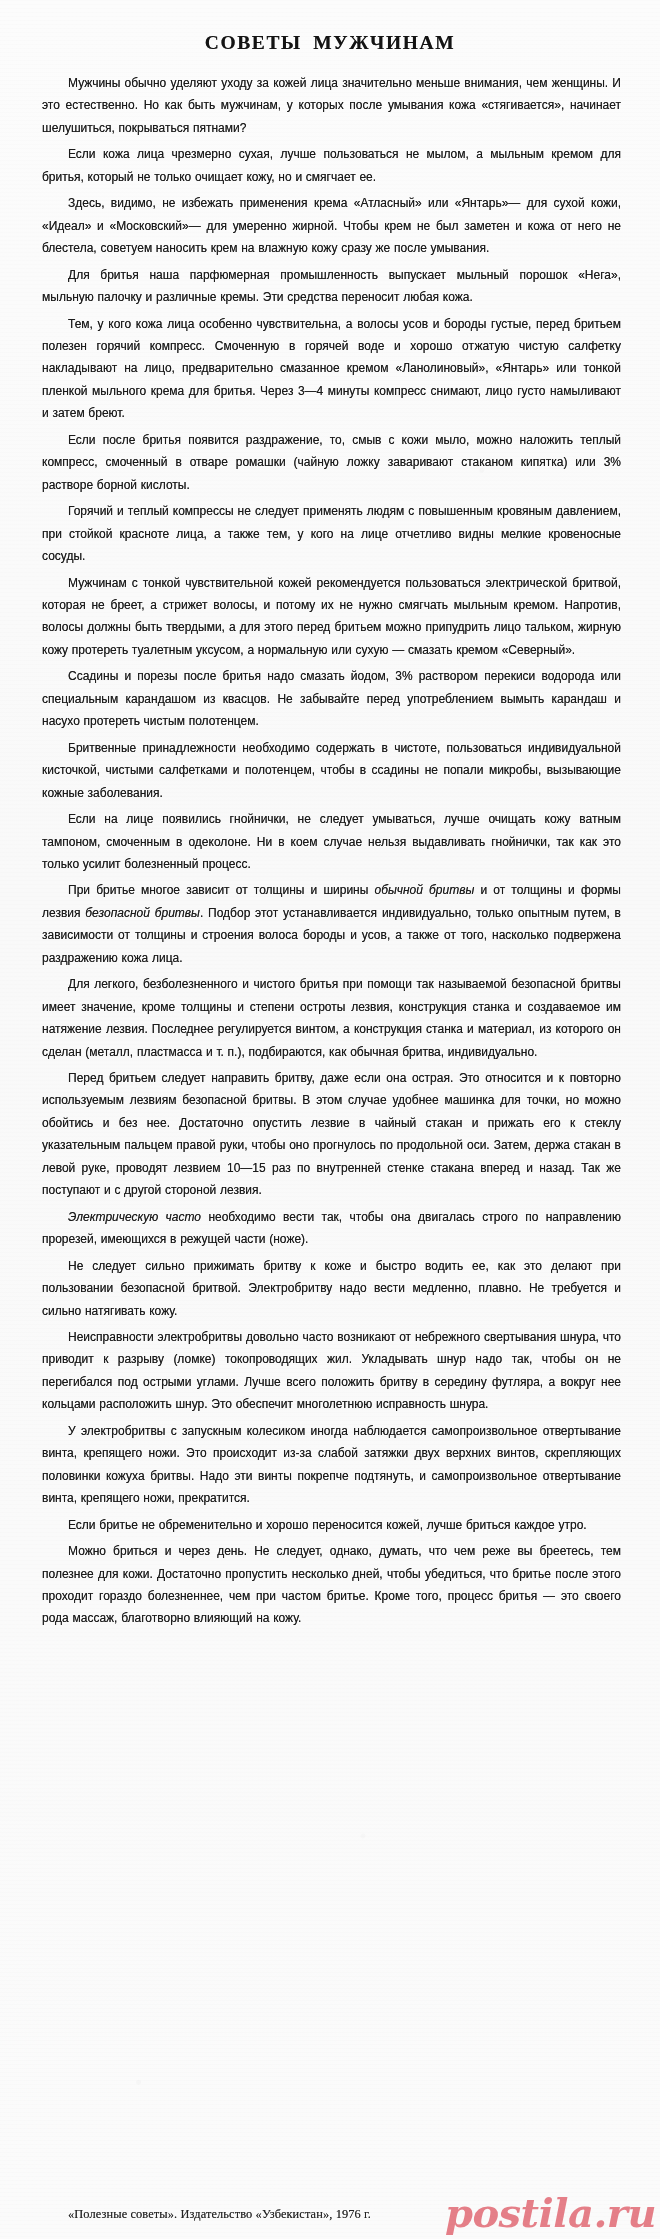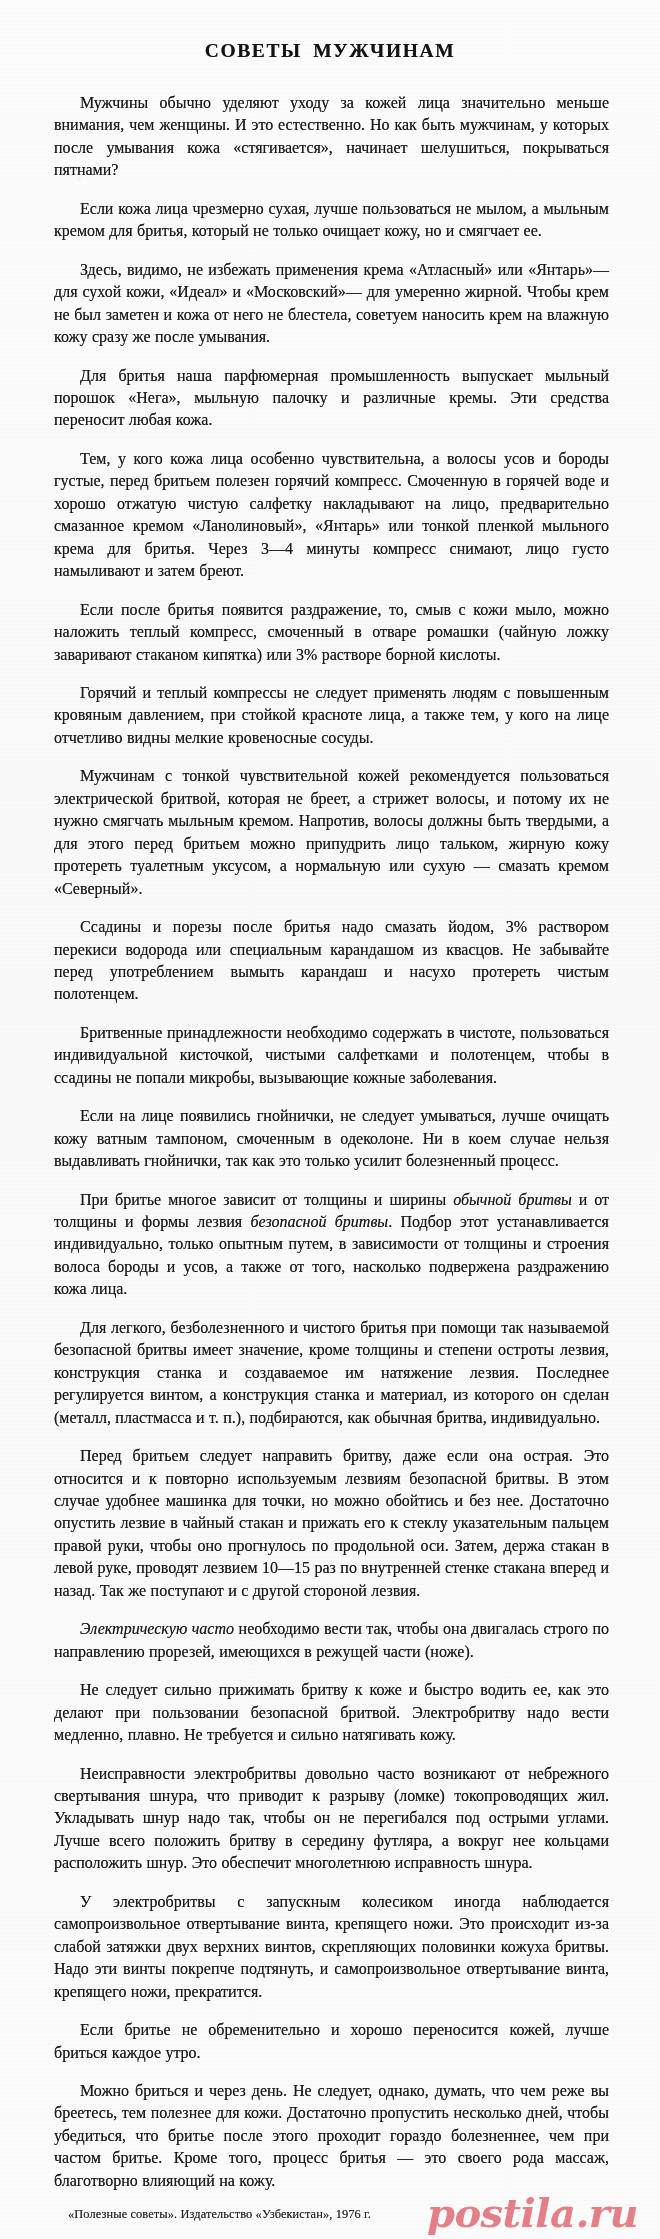--- a/index.html
+++ b/index.html
@@ -23,45 +23,45 @@
       radial-gradient(circle at 12% 8%, rgba(0,0,0,0.020) 0 2px, rgba(0,0,0,0) 3px),
       radial-gradient(circle at 73% 21%, rgba(0,0,0,0.018) 0 2px, rgba(0,0,0,0) 3px),
       radial-gradient(circle at 33% 47%, rgba(0,0,0,0.016) 0 2px, rgba(0,0,0,0) 3px),
       radial-gradient(circle at 88% 66%, rgba(0,0,0,0.020) 0 2px, rgba(0,0,0,0) 3px),
       radial-gradient(circle at 55% 82%, rgba(0,0,0,0.015) 0 2px, rgba(0,0,0,0) 3px),
       radial-gradient(circle at 21% 93%, rgba(0,0,0,0.018) 0 2px, rgba(0,0,0,0) 3px),
       linear-gradient(180deg, #fcfcfc 0%, #f9f9f9 40%, #fbfbfb 100%);
   }
 
   .title {
-    margin: 8px;
+    margin: 0;
     padding: 32px 0 14px 0;
     text-align: center;
     font-size: 19.5px;
     font-weight: bold;
     letter-spacing: 1.6px;
     word-spacing: 5px;
     color: #141414;
     font-family: "Liberation Serif", "DejaVu Serif", serif;
     text-shadow: 0 0 0.6px rgba(0,0,0,0.55);
   }
 
   .body-text {
     padding: 0 35px 0 38px;
     box-sizing: border-box;
   }
 
   p.para {
-    margin: 16px;
+    margin: 4px;
     text-indent: 26px;
     text-align: justify;
-    font-size: 16px;
+    font-size: 12px;
     line-height: 22.45px;
     color: #1b1b1b;
-    font-family: Liberation Serif, serif;
+    font-family: Liberation Sans, sans-serif;
     -webkit-font-smoothing: none;
     text-shadow: 0 0 0.45px rgba(0,0,0,0.65);
     word-spacing: 0.4px;
     hyphens: manual;
   }
 
   p.para em {
     font-style: italic;
   }
 
@@ -73,21 +73,21 @@
     padding-left: 68px;
     font-size: 12.4px;
     color: #242424;
     font-family: "Liberation Serif", "DejaVu Serif", serif;
     letter-spacing: 0.1px;
     text-shadow: 0 0 0.4px rgba(0,0,0,0.5);
   }
 
   .watermark {
     position: absolute;
-    right: 22px;
+    right: 4px;
     bottom: 6px;
     font-family: "DejaVu Serif", "Liberation Serif", serif;
     font-style: italic;
     font-weight: bold;
     font-size: 40px;
     line-height: 1;
     color: #e4757f;
     letter-spacing: -0.5px;
     opacity: 0.92;
     pointer-events: none;

